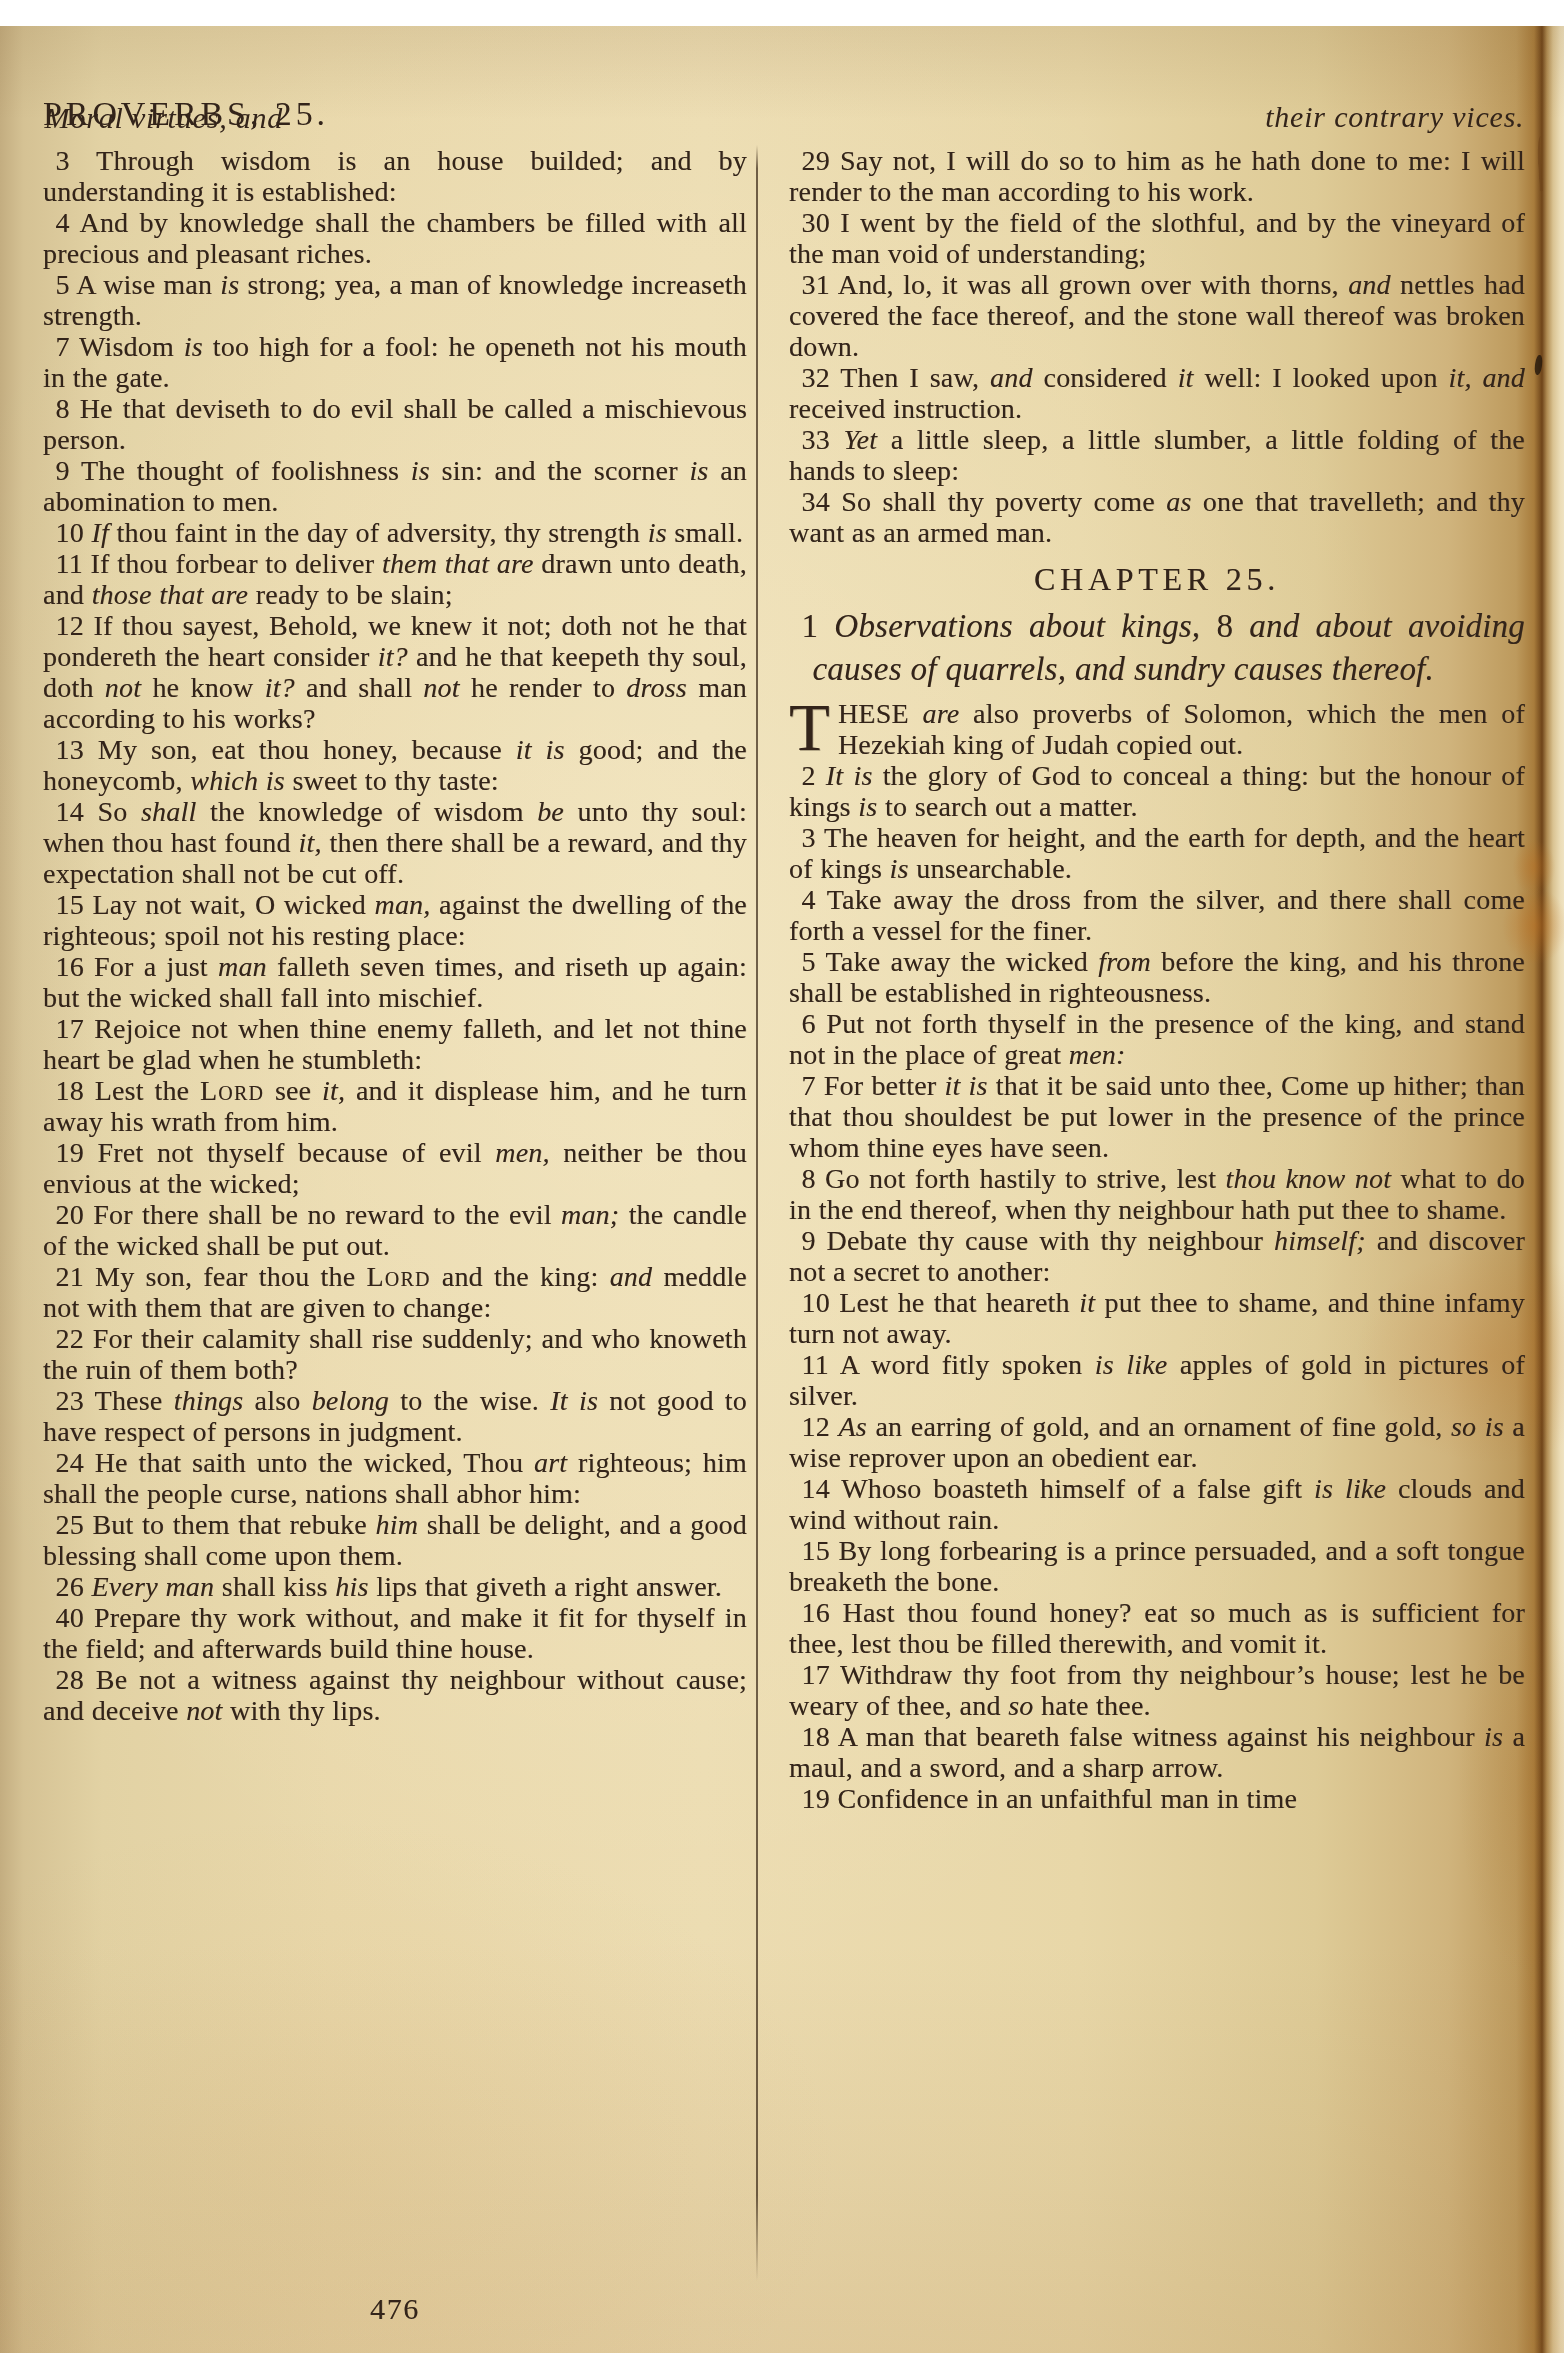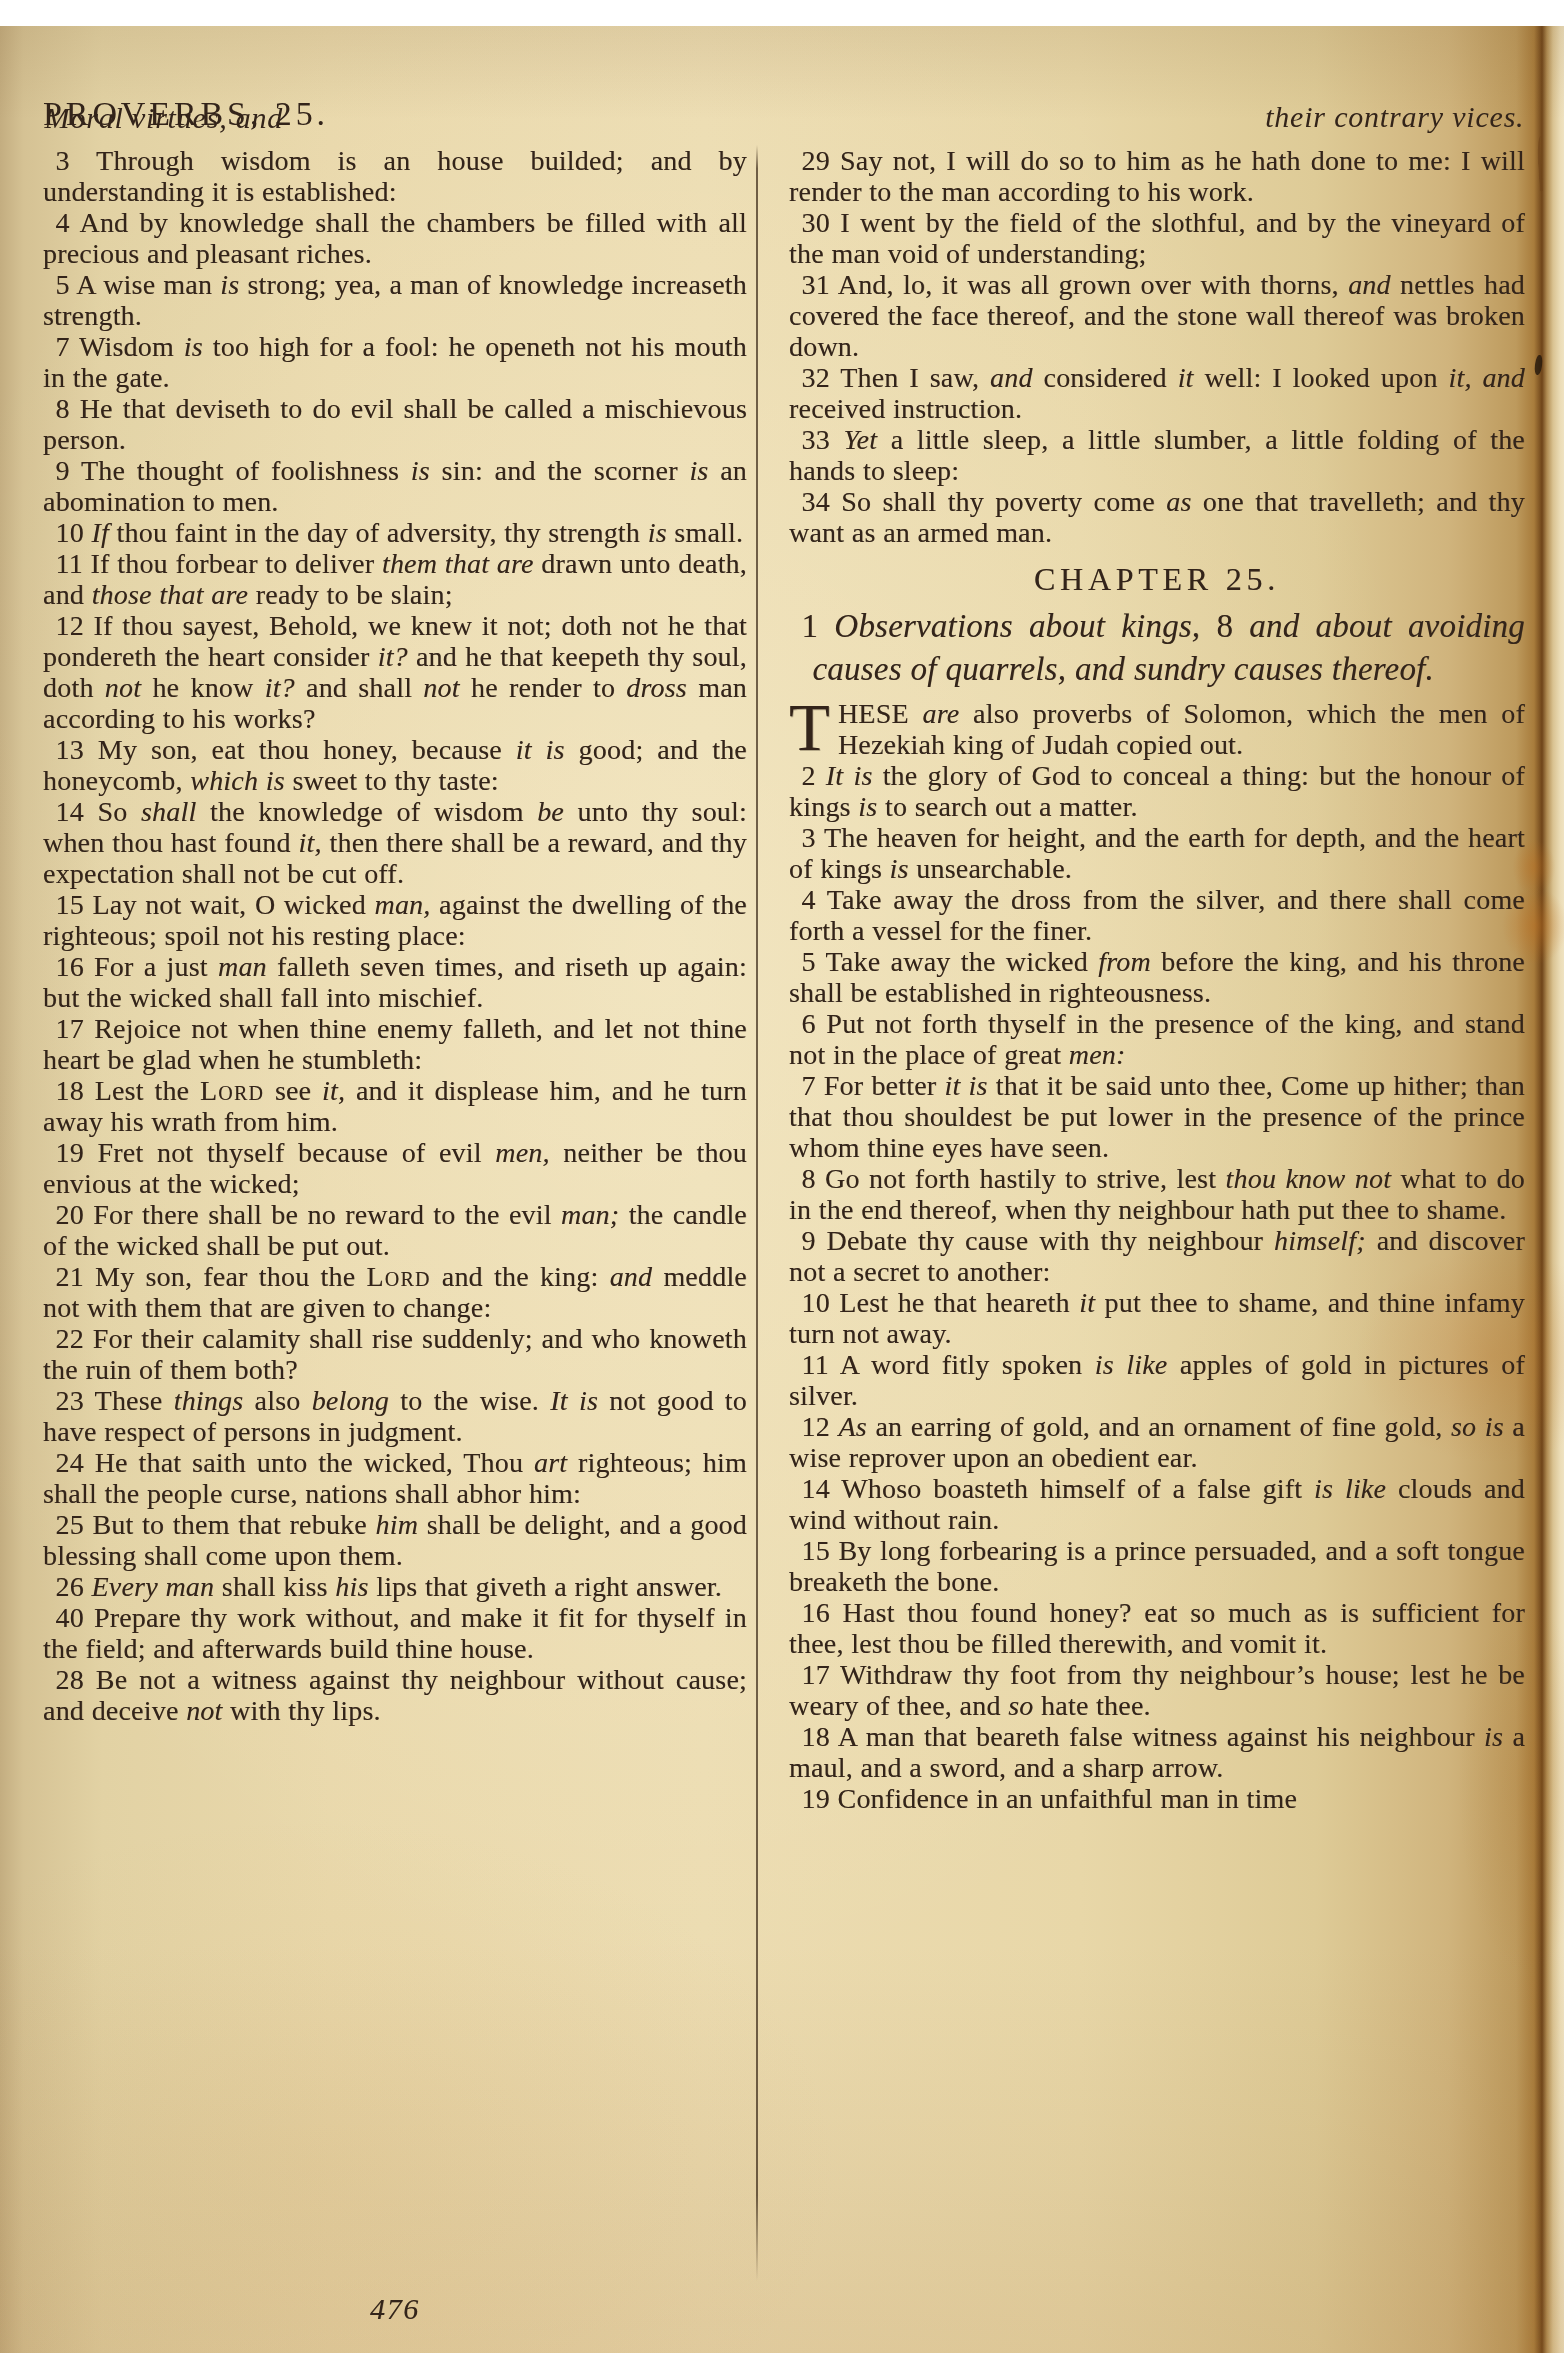--- a/index.html
+++ b/index.html
@@ -64,21 +64,20 @@
   .verse.first{text-indent:0;}
   .dc{
     float:left;font-size:67px;line-height:56px;
     padding:1.6px 7.8px 0 0;text-shadow:0.8px 0.8px 0 rgba(51,36,22,.30);
   }
 
   .pageno{
     position:absolute;top:2266px;left:43px;width:704px;
     text-align:center;font-size:30px;letter-spacing:1.6px;
     text-shadow:0.3px 0.3px 0.4px rgba(51,36,22,.38);
-    font-style:italic;
   }
 
   .edge-tick{
     position:absolute;left:1535px;top:329px;width:7px;height:20.3px;
     background:rgba(38,24,12,.82);border-radius:45%;transform:rotate(7deg);
   }
   .edge-kink{
     position:absolute;left:1538px;top:110px;width:4.7px;height:55px;
     border-left:3.1px solid rgba(110,68,25,.55);border-radius:60% 0 60% 0;transform:rotate(-4deg);
   }

